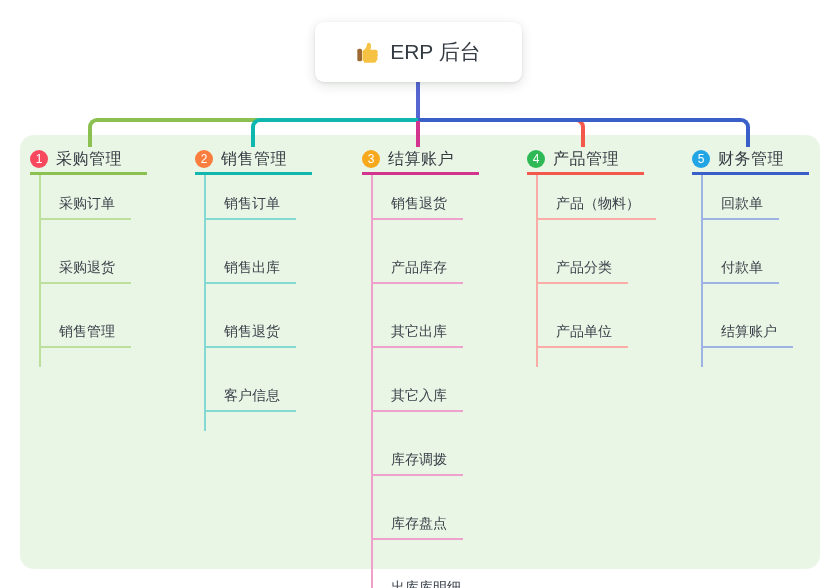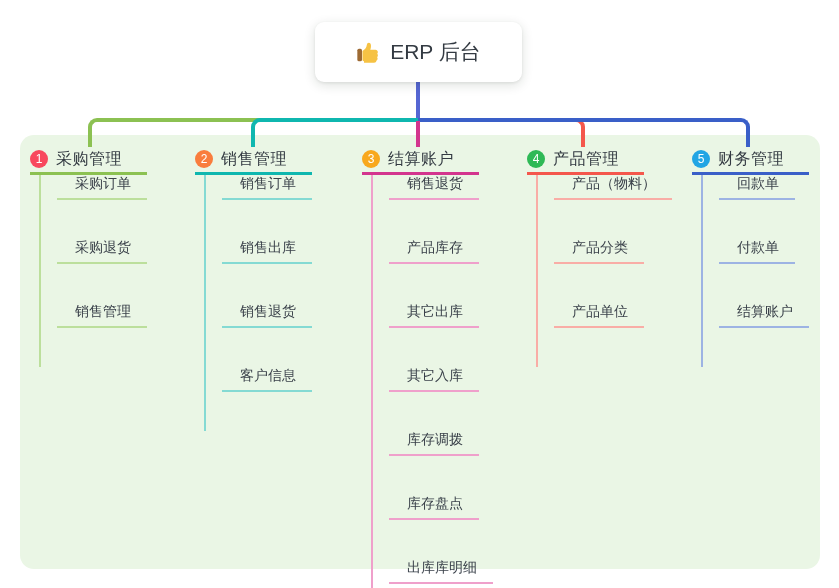--- a/index.html
+++ b/index.html
@@ -40,21 +40,21 @@
     height:20px;padding-bottom:3px;
     border-bottom:3px solid var(--c);
   }
   .badge{
     width:18px;height:18px;border-radius:50%;flex:0 0 auto;
     background:var(--bc);color:#ffffff;
     font-size:12px;line-height:18px;text-align:center;font-weight:500;
   }
   .branch-label{font-size:16px;font-weight:400;color:#333a42;white-space:nowrap;letter-spacing:.5px;}
   .children{margin-left:9px;border-left:2px solid var(--lc);}
-  .child{height:64px;display:flex;align-items:flex-start;padding-left:16px;}
+  .child{height:64px;display:flex;align-items:center;}
   .child-label{
     display:inline-block;white-space:nowrap;
     padding:0 16px 5px 18px;
     border-bottom:2px solid var(--lc);
     font-size:14px;color:#3a414a;
   }
   #branch-1{left:30px;} #branch-2{left:195px;} #branch-3{left:362px;}
   #branch-4{left:527px;} #branch-5{left:692px;}
 </style>
 </head>

